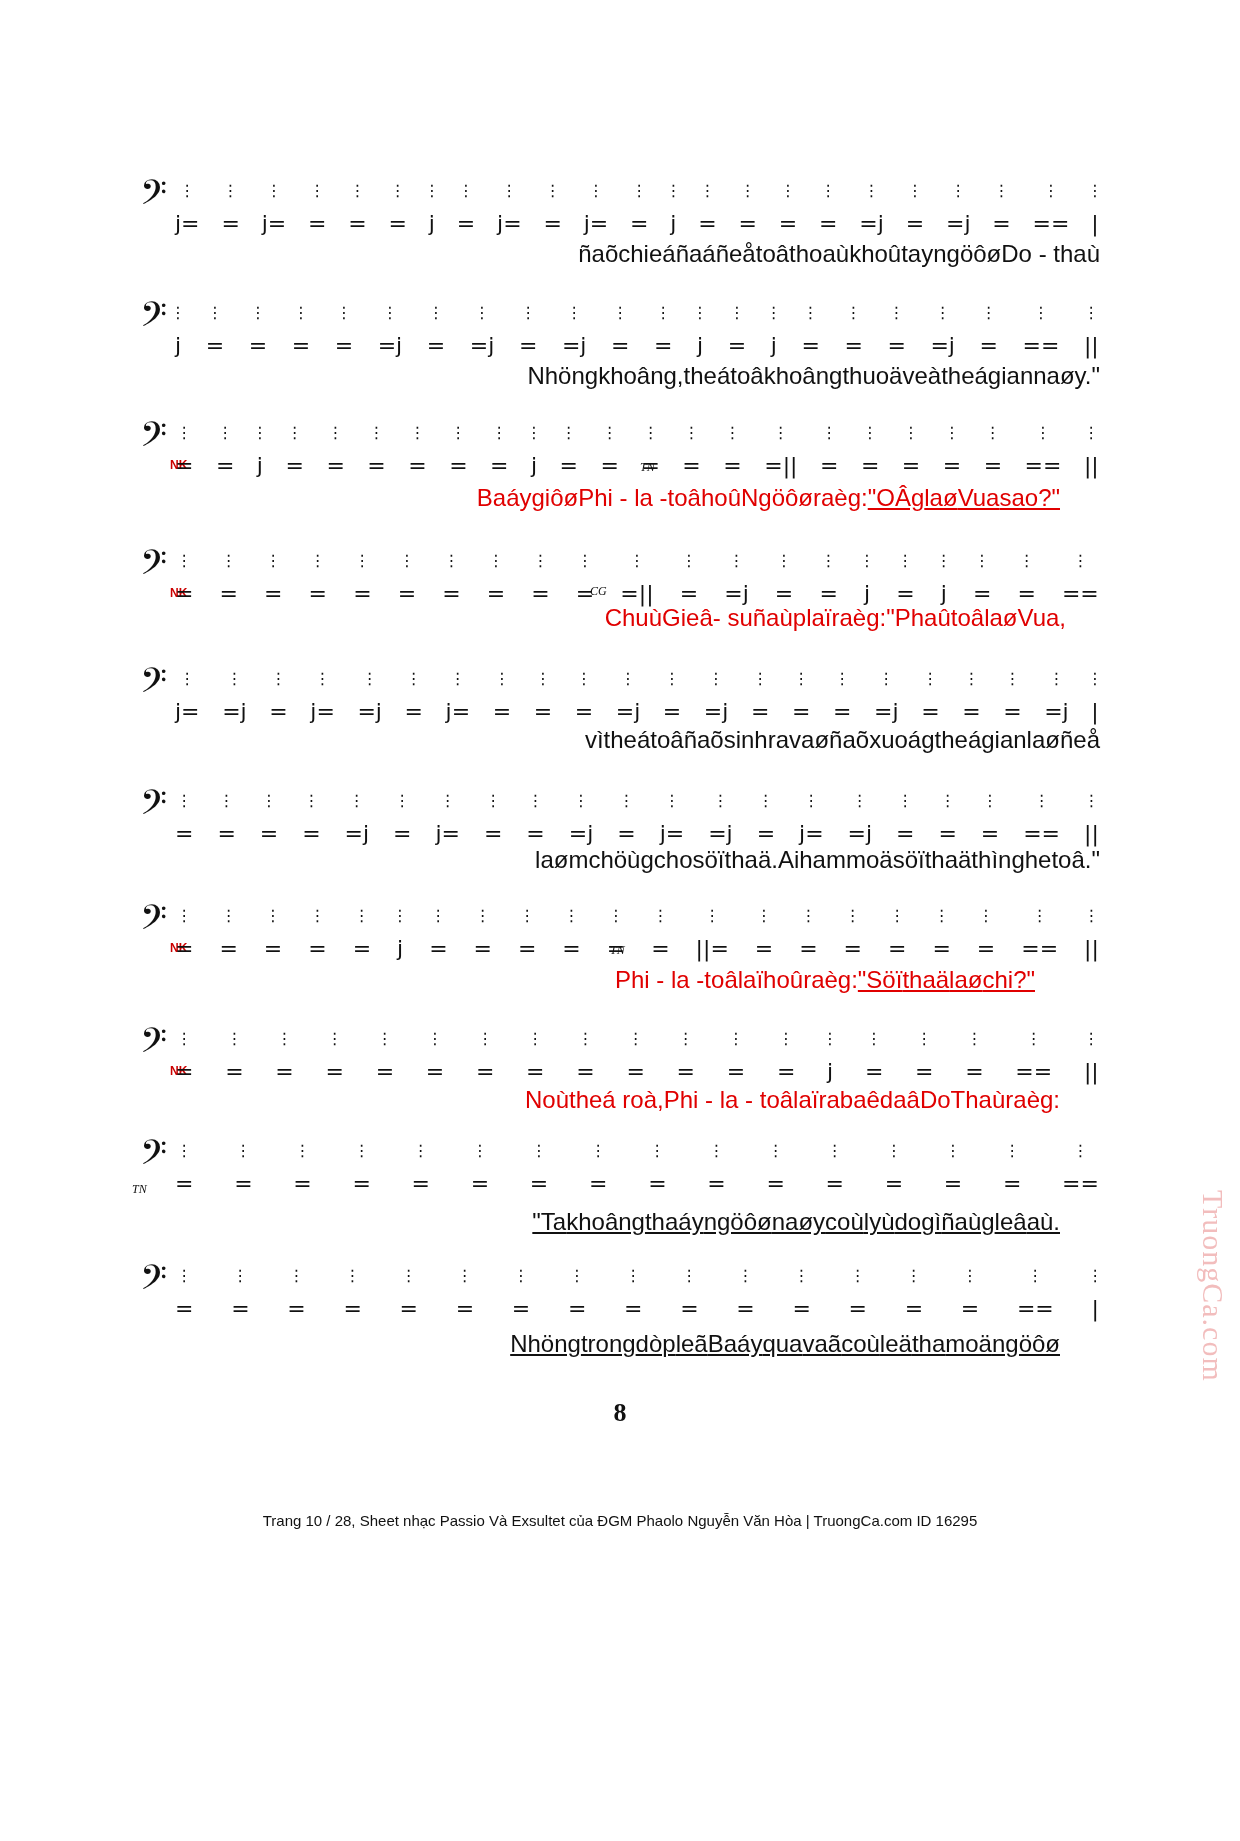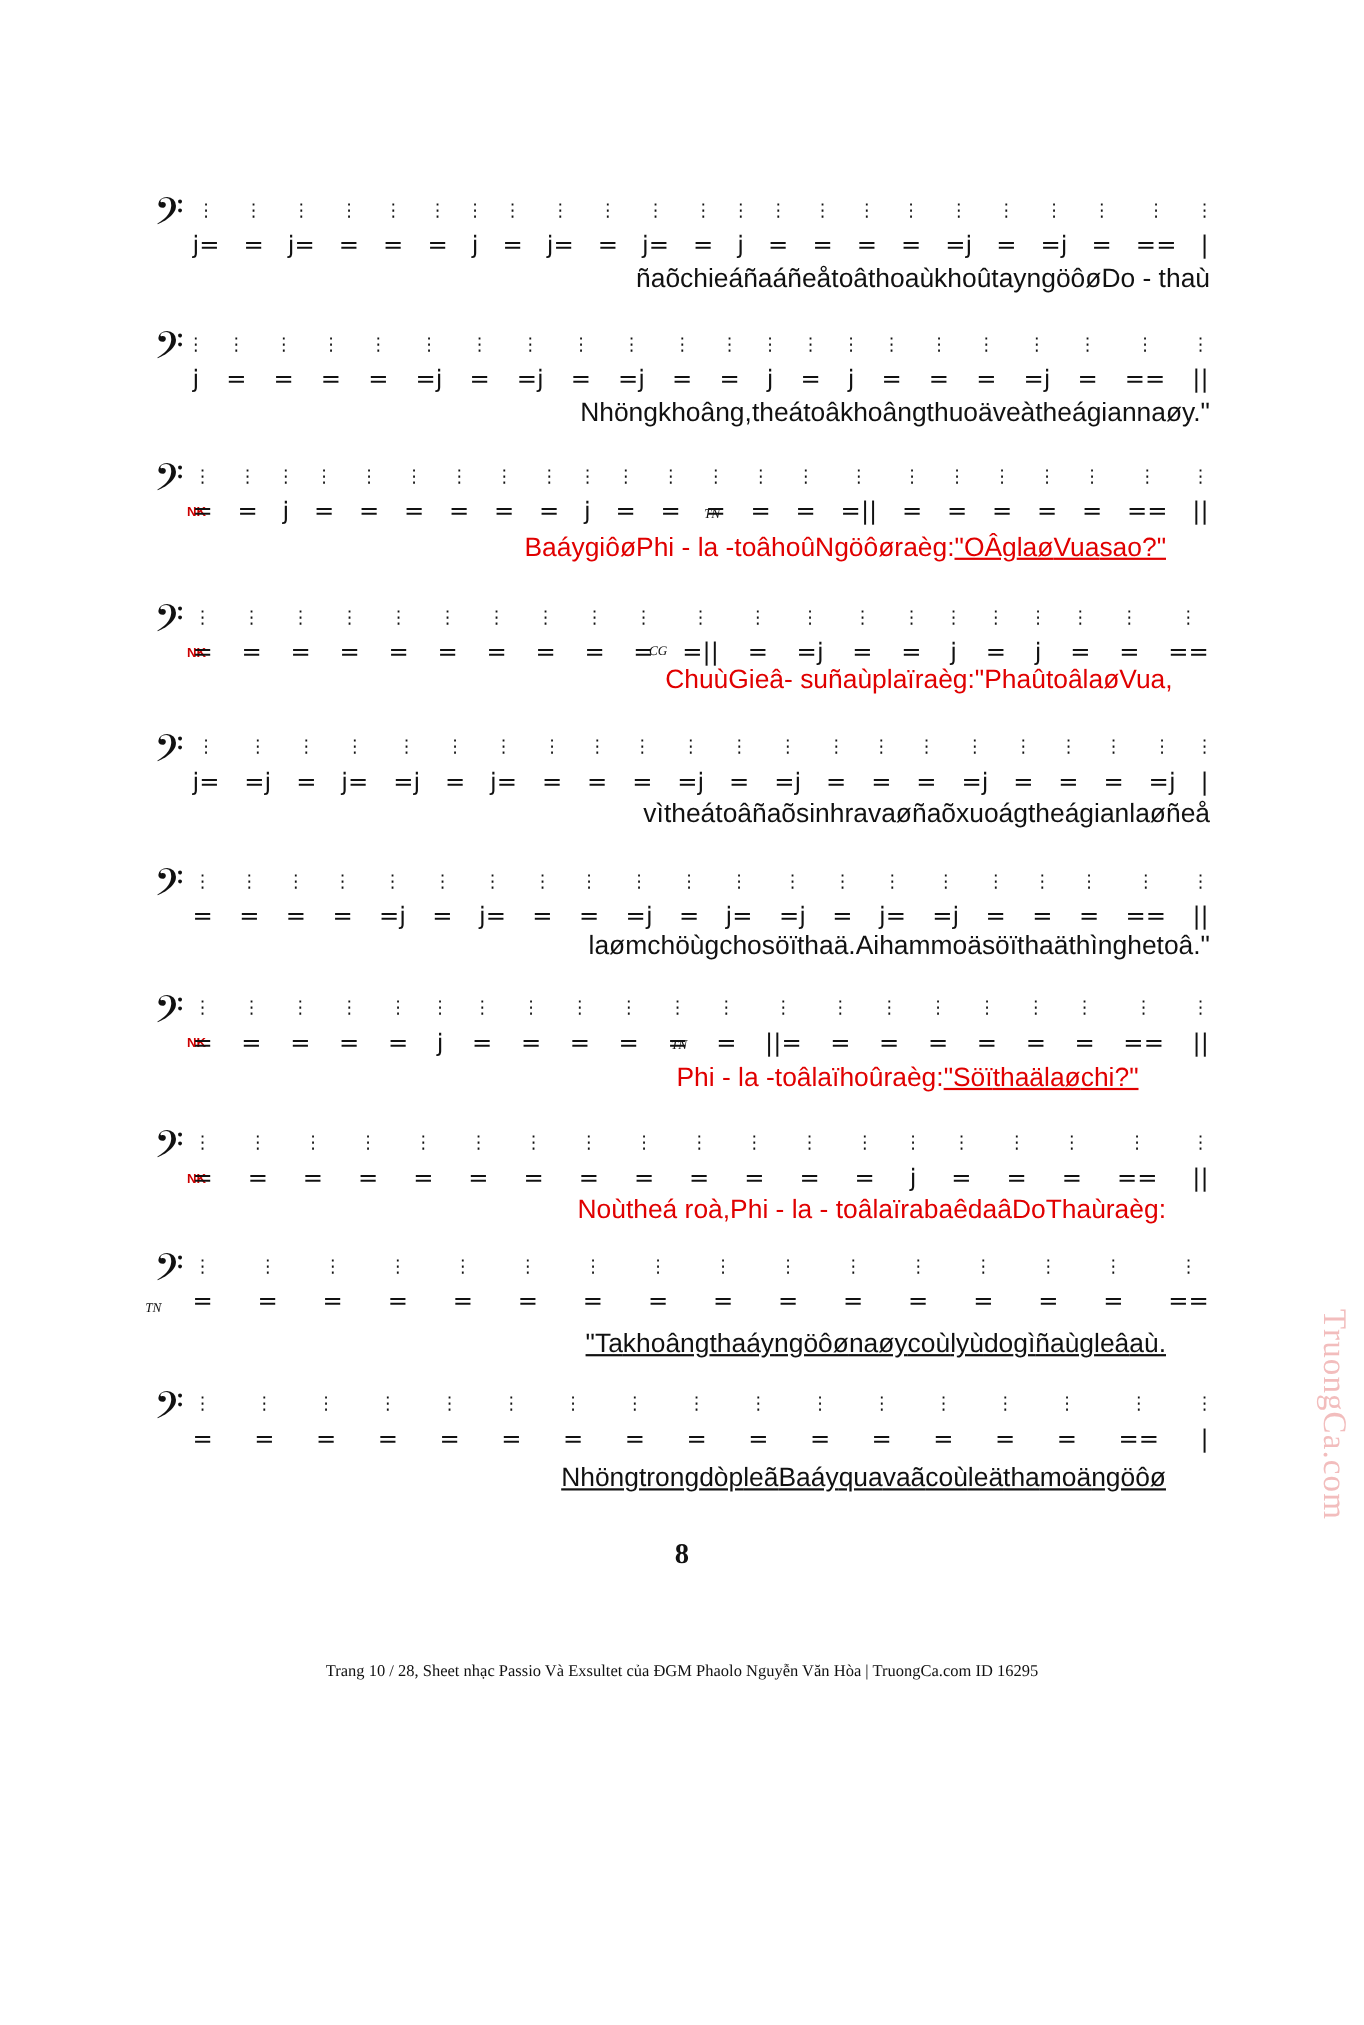--- a/index.html
+++ b/index.html
@@ -109,21 +109,20 @@
     font-family: "Liberation Serif", serif;
   }
   
   .footer {
     position: absolute;
     left: 0; right: 0;
     top: 1512px;
     text-align: center;
     font-size: 15px;
     color: #111;
-    font-family: Liberation Serif, serif;
   }
   
   .watermark {
     position: absolute;
     right: 8px;
     top: 1190px;
     color: #f0b2b2;
     font-size: 34px;
     font-family: "Liberation Serif", serif;
     writing-mode: vertical-rl;

